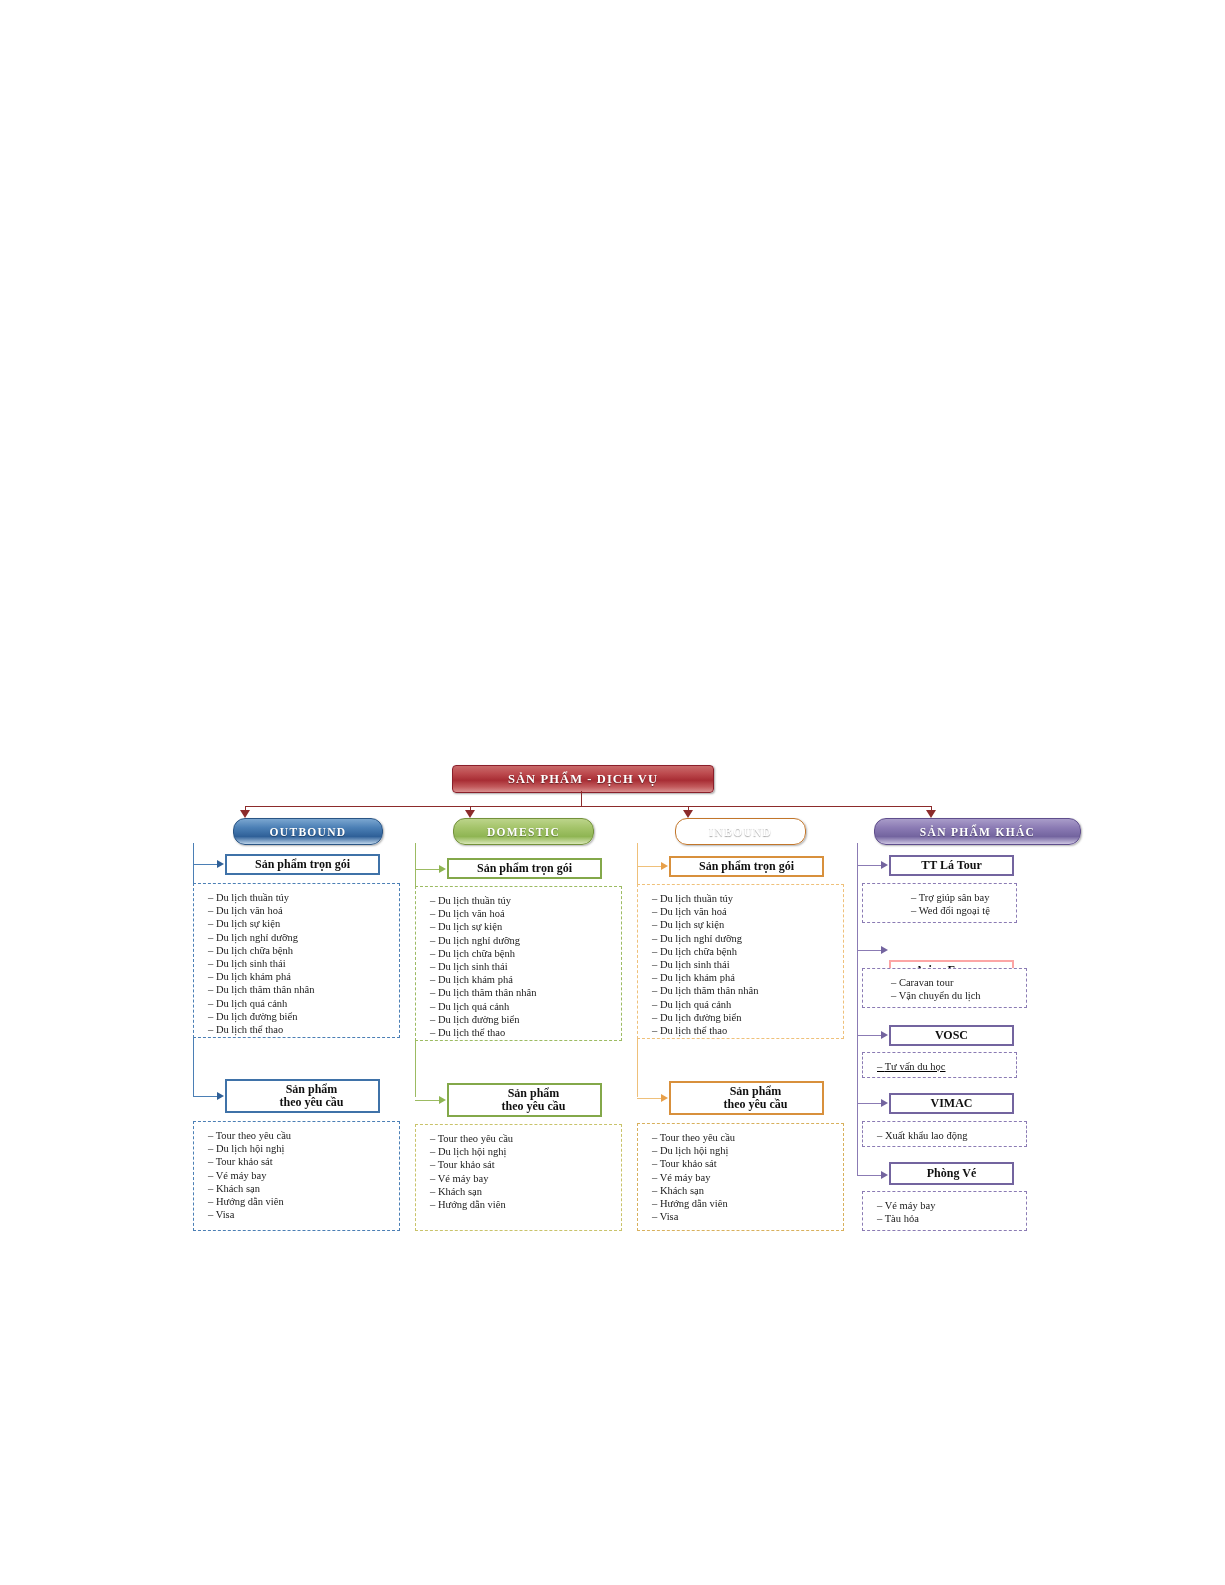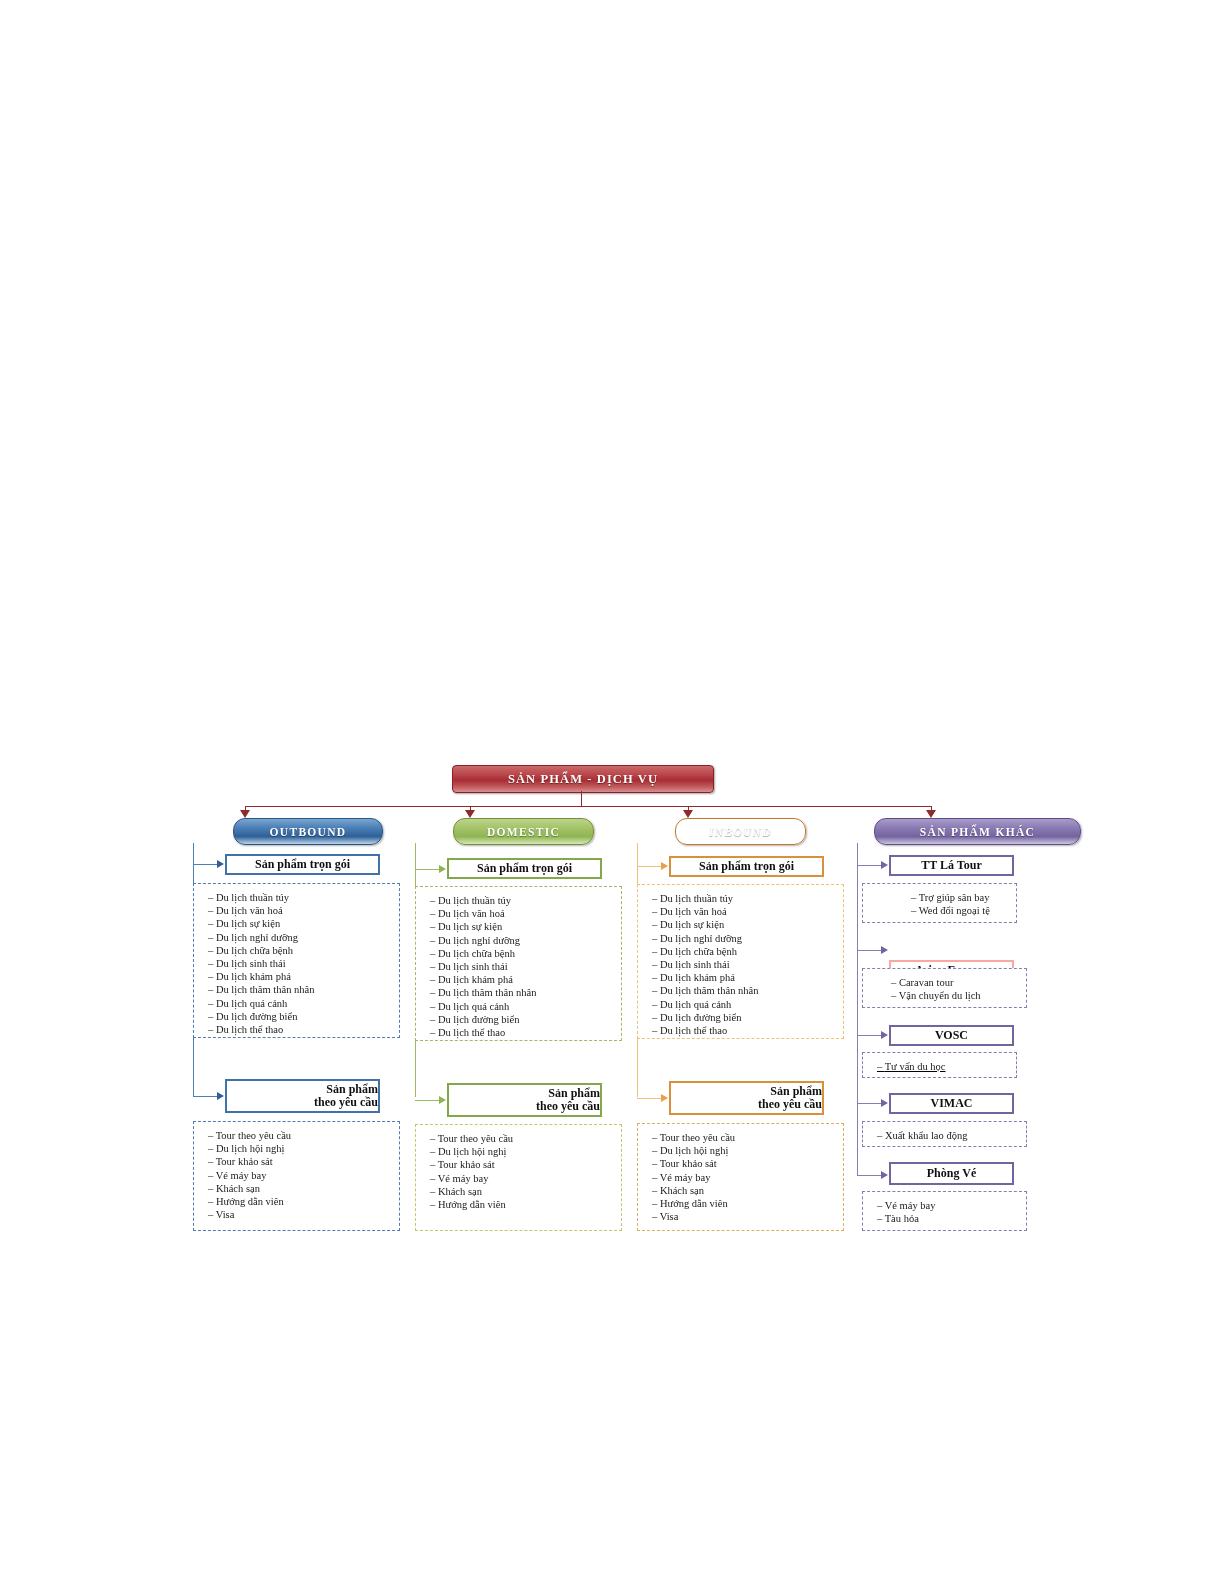--- a/index.html
+++ b/index.html
@@ -58,42 +58,41 @@
   }
   .cat-dom{
     left:405px;top:818px;width:139px;
     border:1px solid #73913b;
     background:linear-gradient(to bottom,#bcd48a 0%,#a4c46a 35%,#8fb553 70%,#d8e7b6 100%);
   }
   .cat-inb{
     left:627px;top:818px;width:129px;
     border:1px solid #c2762a;
     background:linear-gradient(to bottom,#f7c08a 0%,#f2a košt 1%,#f4a85f 35%,#ef9441 70%,#fbd9b2 100%);
-    font-style:italic;
   }
   .cat-oth{
     left:826px;top:818px;width:205px;
     border:1px solid #5f4e8c;
     background:linear-gradient(to bottom,#a99cc9 0%,#8b7bb4 35%,#73649f 70%,#cdc5e2 100%);
   }
 
   
   .sub-box{
     position:absolute;
     background:#ffffff;
     display:flex;align-items:center;
     box-sizing:border-box;
   }
   .sub-box .lbl{
     width:100%;
     text-align:center;
     font-size:12px;font-weight:bold;color:#101010;
     line-height:13px;
   }
-  .sub-box.two .lbl{text-align:right;padding-left:18px;font-family:Liberation Serif, serif;}
+  .sub-box.two .lbl{text-align:center;padding-left:18px;font-family:Liberation Serif, serif;}
 
   
   .list-box{
     position:absolute;
     box-sizing:border-box;
     background:#ffffff;
     padding:7px 0 5px 14px;
   }
   .list-box ul{margin:0;padding:0;list-style:none;}
   .list-box li{

